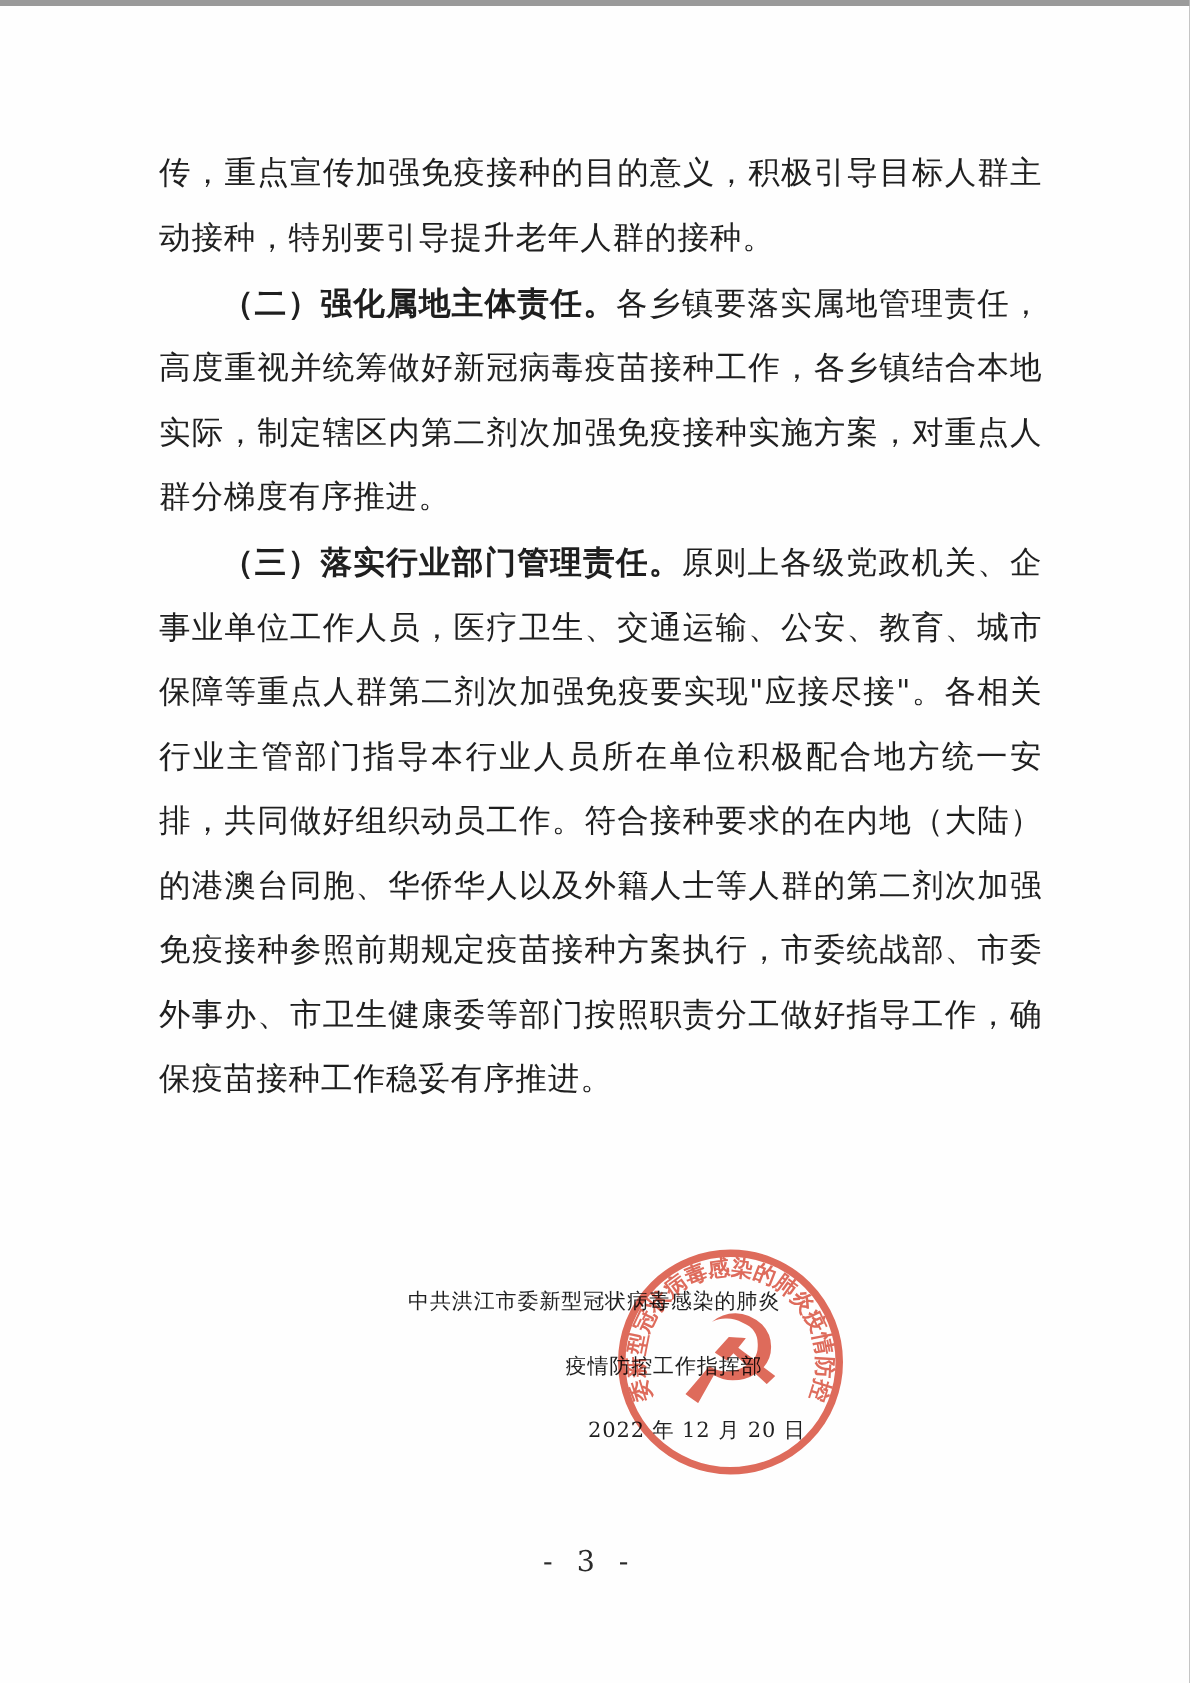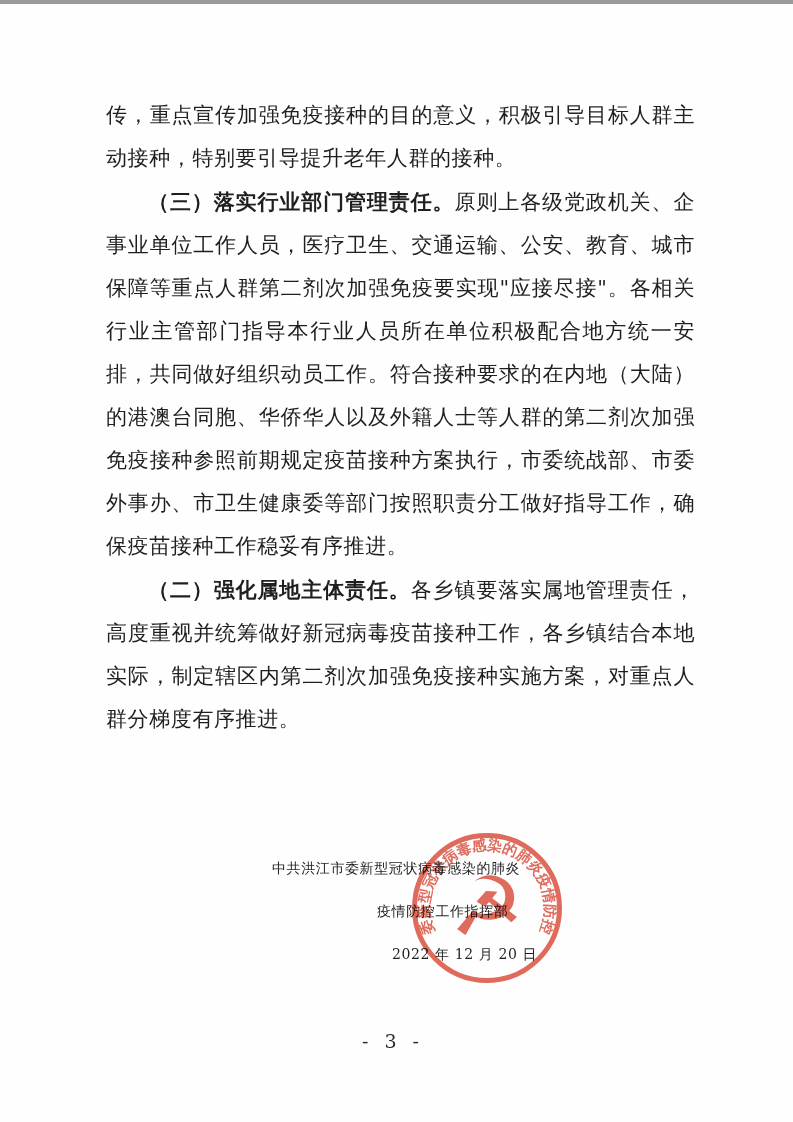--- a/index.html
+++ b/index.html
@@ -82,22 +82,22 @@
     color: #2a2a2a;
   }
 </style>
 </head>
 <body>
 
 <div class="page" style="--seal-color: #d84a37;">
 
   <main class="body-text">
     <p class="para"><span>传，重点宣传加强免疫接种的目的意义，积极引导目标人群主动接种，特别要引导提升老年人群的接种。</span></p>
+    <p class="para para-indent"><span class="para-lead">（二）强化属地主体责任。</span><span>各乡镇要落实属地管理责任，高度重视并统筹做好新冠病毒疫苗接种工作，各乡镇结合本地实际，制定辖区内第二剂次加强免疫接种实施方案，对重点人群分梯度有序推进。</span></p>
     <p class="para para-indent"><span class="para-lead">（三）落实行业部门管理责任。</span><span>原则上各级党政机关、企事业单位工作人员，医疗卫生、交通运输、公安、教育、城市保障等重点人群第二剂次加强免疫要实现"应接尽接"。各相关行业主管部门指导本行业人员所在单位积极配合地方统一安排，共同做好组织动员工作。符合接种要求的在内地（大陆）的港澳台同胞、华侨华人以及外籍人士等人群的第二剂次加强免疫接种参照前期规定疫苗接种方案执行，市委统战部、市委外事办、市卫生健康委等部门按照职责分工做好指导工作，确保疫苗接种工作稳妥有序推进。</span></p>
-    <p class="para para-indent"><span class="para-lead">（二）强化属地主体责任。</span><span>各乡镇要落实属地管理责任，高度重视并统筹做好新冠病毒疫苗接种工作，各乡镇结合本地实际，制定辖区内第二剂次加强免疫接种实施方案，对重点人群分梯度有序推进。</span></p>
   </main>
 
 
   <div class="sig-line sig-org-1">中共洪江市委新型冠状病毒感染的肺炎</div>
   <div class="sig-line sig-org-2">疫情防控工作指挥部</div>
   <div class="sig-line sig-date">2022 年 12 月 20 日</div>
 
   <svg class="seal" viewBox="0 0 156 156">
     <circle class="seal-ring" cx="78" cy="78" r="72.5"></circle>
     <path id="sealArc" d="M 27.8,107 A 58,58 0 1 1 128.2,107" fill="none"></path>

